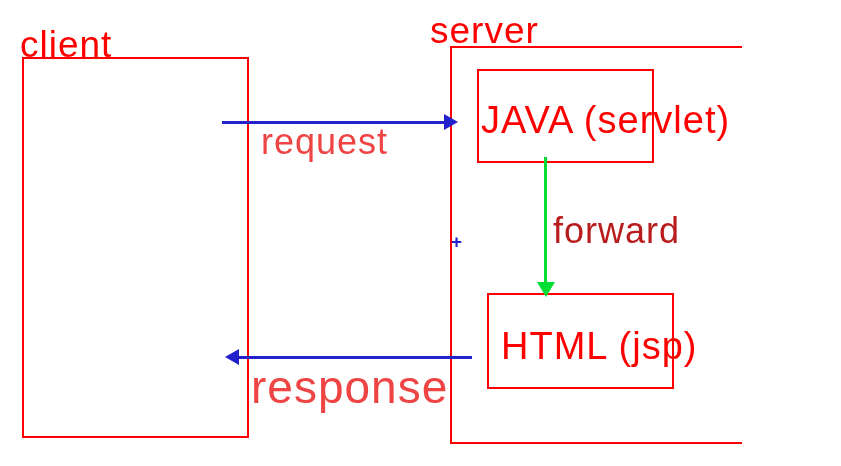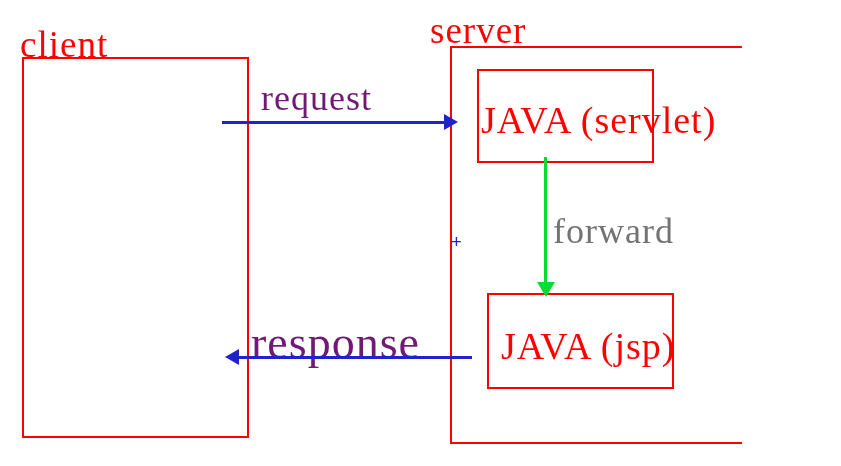--- a/index.html
+++ b/index.html
@@ -6,38 +6,38 @@
     margin: 0;
     padding: 0;
     background: #ffffff;
   }
   .diagram {
     position: relative;
     width: 742px;
     height: 466px;
     background: #ffffff;
     overflow: hidden;
-    font-family: Liberation Serif, serif;
+    font-family: Liberation Sans, sans-serif;
     text-align: right;
   }
   .box {
     position: absolute;
     border: 2px solid #ff0000;
     background: transparent;
     box-sizing: border-box;
   }
   .lbl {
     position: absolute;
     white-space: nowrap;
     letter-spacing: 1px;
     line-height: 1;
   }
   .red   { color: #ff0000; }
-  .blue  { color: #701a75; }
-  .green { color: #737373; }
+  .blue  { color: #ef4444; margin-top: 44px; }
+  .green { color: #b91c1c; }
 
   .client-box  { left: 22px;  top: 57px;  width: 227px; height: 381px; }
   .server-box  { left: 450px; top: 46px;  width: 360px; height: 398px; }
   .java-box    { left: 477px; top: 69px;  width: 177px; height: 94px;  }
   .html-box    { left: 487px; top: 293px; width: 187px; height: 96px;  }
 
   .client-label { left: 20px;  top: 26px;  font-size: 37px; }
   .server-label { left: 430px; top: 12px;  font-size: 37px; }
   .java-label   { left: 481px; top: 101px; font-size: 38px; }
   .html-label   { left: 501px; top: 327px; font-size: 38px; }
@@ -102,21 +102,21 @@
   <div class="box client-box"></div>
   <div class="lbl red client-label">client</div>
 
   <div class="box server-box"></div>
   <div class="lbl red server-label">server</div>
 
   <div class="box java-box"></div>
   <div class="lbl red java-label">JAVA (servlet)</div>
 
   <div class="box html-box"></div>
-  <div class="lbl red html-label">JAVA (jsp)</div>
+  <div class="lbl red html-label">HTML (jsp)</div>
 
   <div class="lbl blue request-label">request</div>
   <div class="hline request-line"></div>
   <div class="arrowhead arrow-right"></div>
 
   <div class="vline forward-line"></div>
   <div class="arrowhead arrow-down"></div>
   <div class="lbl green forward-label">forward</div>
 
   <div class="lbl blue response-label">response</div>

